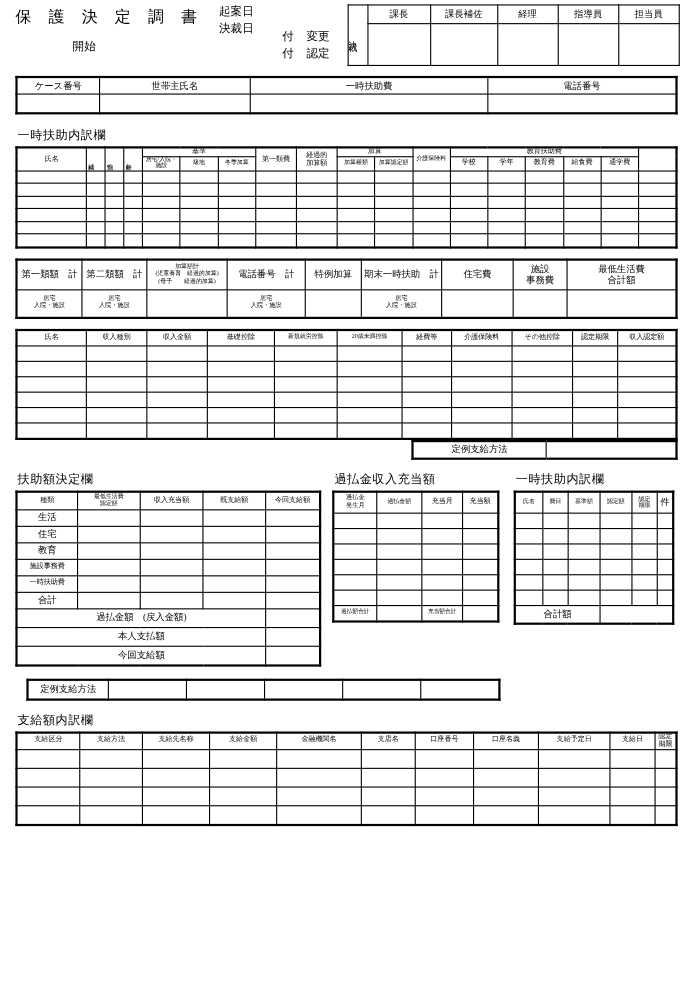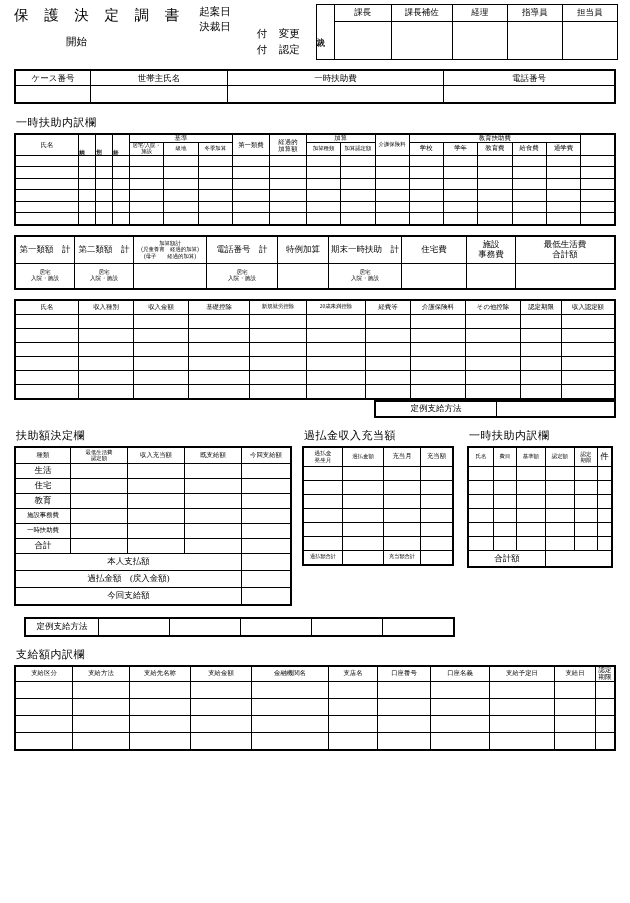--- a/index.html
+++ b/index.html
@@ -504,25 +504,25 @@
             <tr>
               <td class="hd" style="height: 14px;">合計</td>
               <td></td>
               <td></td>
               <td></td>
               <td></td>
             </tr>
           </tbody>
         <tbody id="aid-footer-rows">
             <tr>
+              <td class="hd" colspan="4" style="height: 16px;">過払金額　(戻入金額)</td>
+              <td></td>
+            </tr>
+            <tr>
               <td class="hd" colspan="4" style="height: 16px;">本人支払額</td>
-              <td></td>
-            </tr>
-            <tr>
-              <td class="hd" colspan="4" style="height: 16px;">過払金額　(戻入金額)</td>
               <td></td>
             </tr>
             <tr>
               <td class="hd" colspan="4" style="height: 16px;">今回支給額</td>
               <td></td>
             </tr>
           </tbody>
       </table>
     </div>
 

